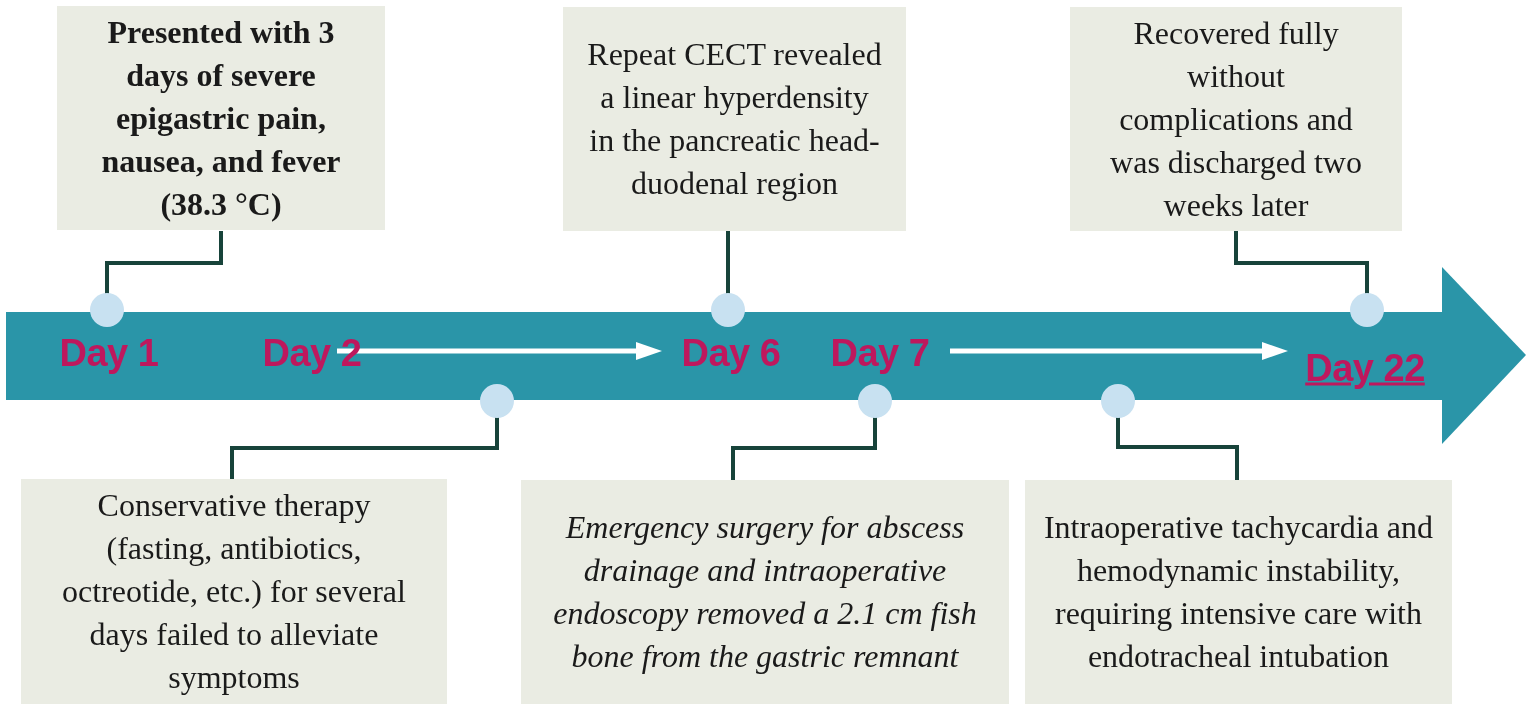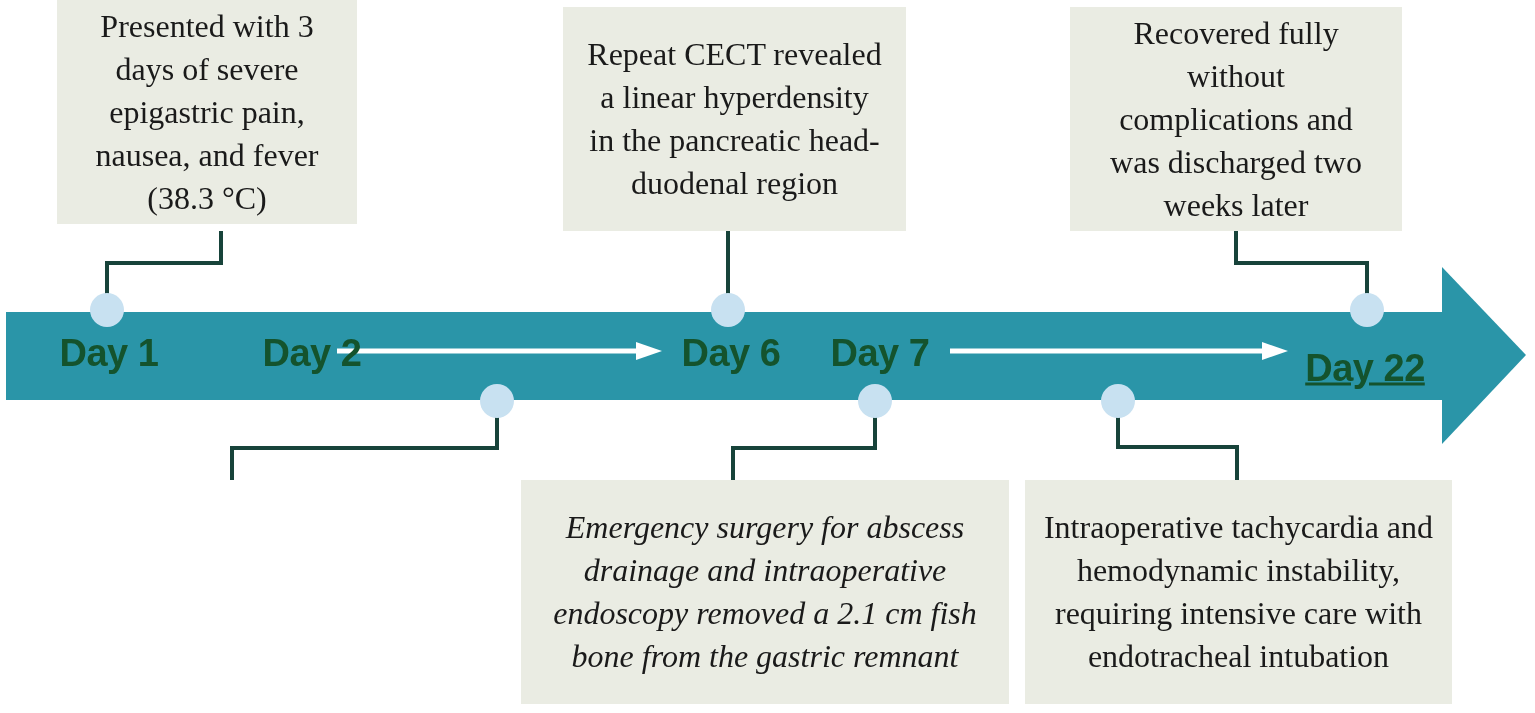--- a/index.html
+++ b/index.html
@@ -33,21 +33,21 @@
     text-align: center;
     display: flex;
     align-items: center;
     justify-content: center;
     box-sizing: border-box;
     padding: 4px 20px;
   }
   .day-label {
     position: absolute;
     transform: translate(-50%, -50%);
-    color: #14532d;
+    color: #be185d;
     font-family: "Liberation Sans", sans-serif;
     font-weight: bold;
     font-size: 38px;
     letter-spacing: -0.5px;
     white-space: nowrap;
   }
 </style>
 </head>
 <body>
 
@@ -77,30 +77,33 @@
     <path d="M1118 414 V447 H1237 V481" fill="none" stroke="#17433a" stroke-width="4"></path>
 
     <circle cx="107" cy="310" r="17" fill="#c8e1f1"></circle>
     <circle cx="728" cy="310" r="17" fill="#c8e1f1"></circle>
     <circle cx="1367" cy="310" r="17" fill="#c8e1f1"></circle>
     <circle cx="497" cy="401" r="17" fill="#c8e1f1"></circle>
     <circle cx="875" cy="401" r="17" fill="#c8e1f1"></circle>
     <circle cx="1118" cy="401" r="17" fill="#c8e1f1"></circle>
   </svg>
 
-  <div class="event-box" style="left:57px;  top:0;   width:300px; height:224px;">
+  <div class="event-box" style="left:57px;  top:6px;   width:328px; height:224px;font-weight:bold;">
     <span>Presented with 3 days of severe epigastric pain, nausea, and fever (38.3 °C)</span>
   </div>
   <div class="event-box" style="left:563px; top:7px;   width:343px; height:224px; padding:4px 24px;">
     <span>Repeat CECT revealed a linear hyperdensity in the pancreatic head-duodenal region</span>
   </div>
   <div class="event-box" style="left:1070px;top:7px;   width:332px; height:224px; padding:16px 24px;">
     <span>Recovered fully without complications and was discharged two weeks later</span>
   </div>
 
+  <div class="event-box" style="left:21px;  top:479px; width:426px; height:225px;">
+    <span>Conservative therapy (fasting, antibiotics, octreotide, etc.) for several days failed to alleviate symptoms</span>
+  </div>
   <div class="event-box" style="left:521px; top:480px; width:488px; height:224px;font-style:italic;">
     <span>Emergency surgery for abscess drainage and intraoperative endoscopy removed a 2.1 cm fish bone from the gastric remnant</span>
   </div>
   <div class="event-box" style="left:1025px;top:480px; width:427px; height:224px; padding:4px 7px;">
     <span>Intraoperative tachycardia and hemodynamic instability, requiring intensive care with endotracheal intubation</span>
   </div>
 
   <div class="day-label" style="left:109px; top:353px;">Day 1</div>
   <div class="day-label" style="left:272px; top:353px;margin-left:40px;">Day 2</div>
   <div class="day-label" style="left:731px; top:353px;">Day 6</div>

